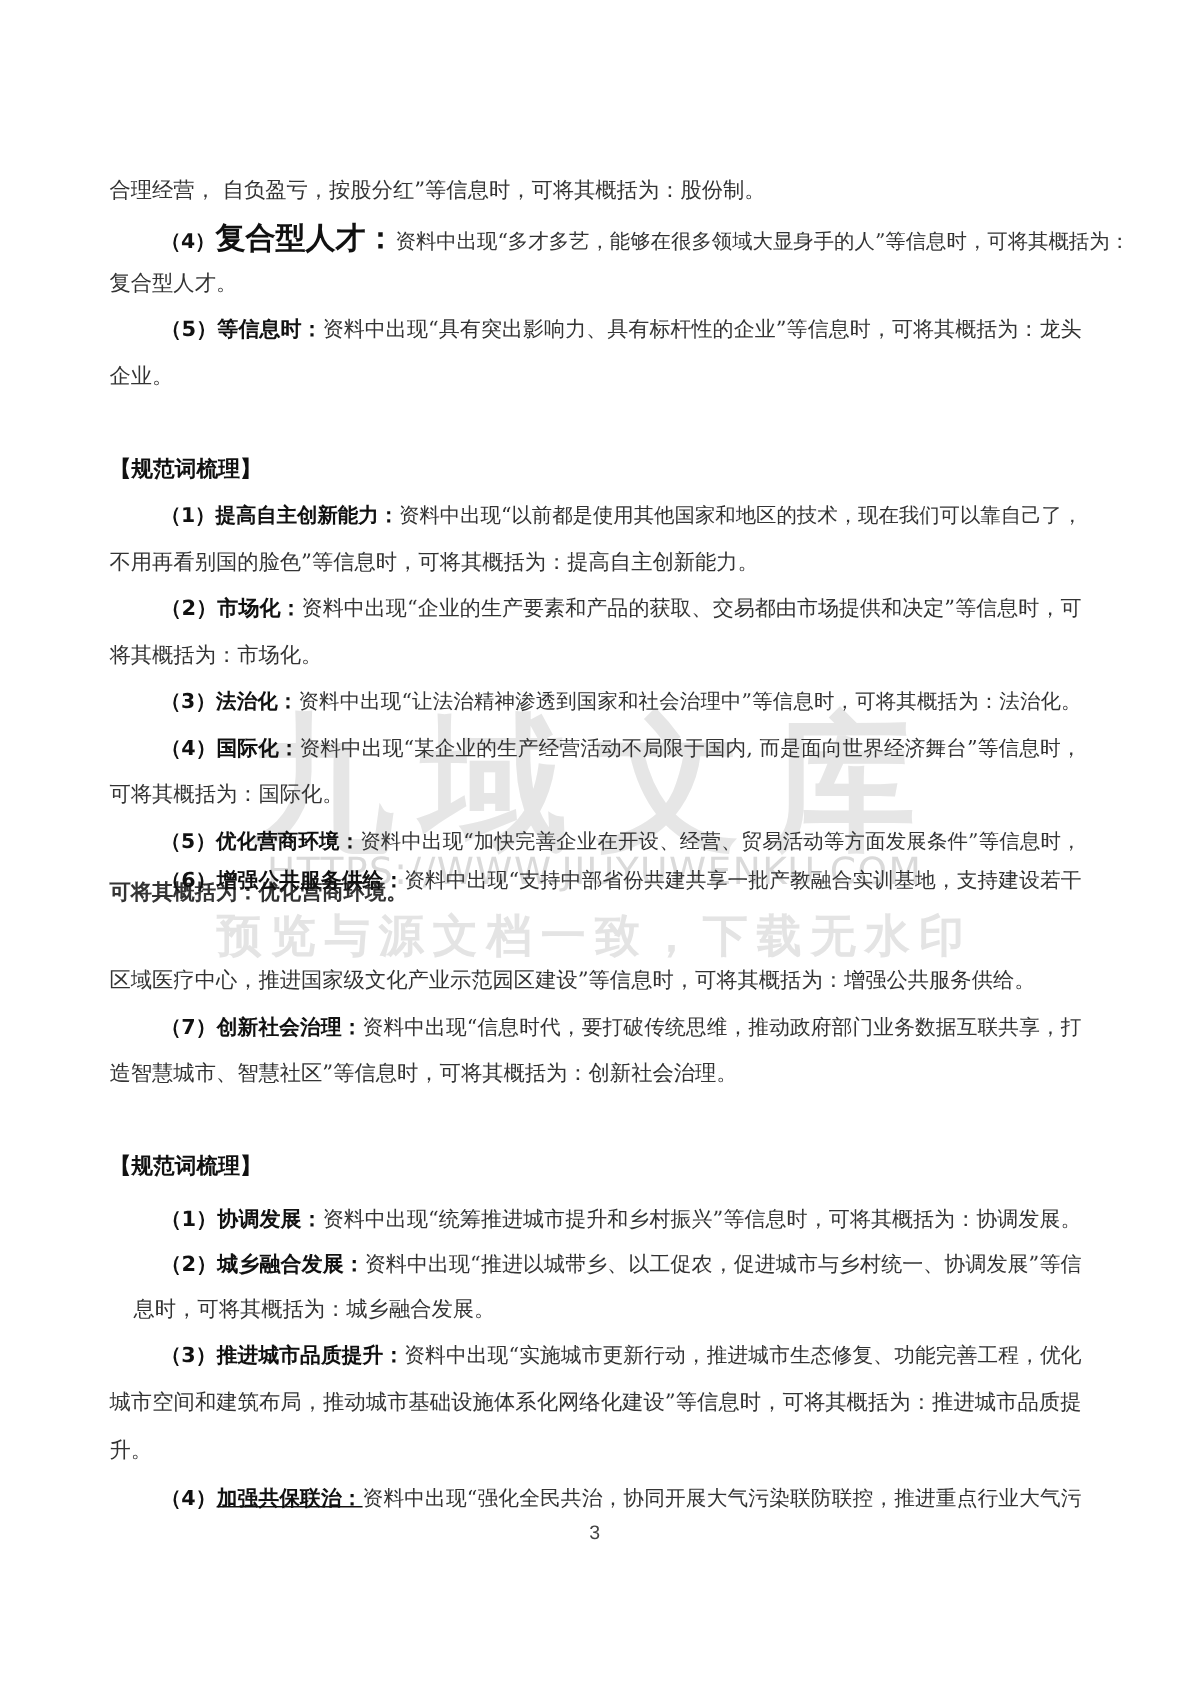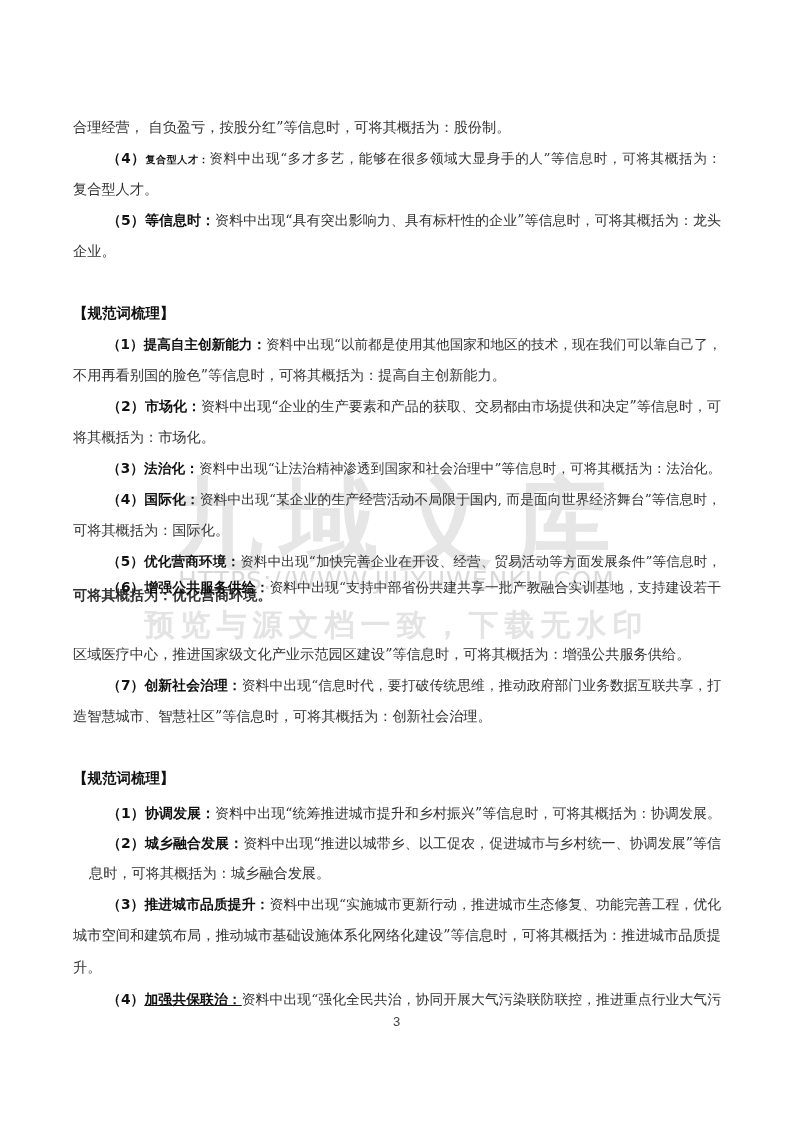--- a/index.html
+++ b/index.html
@@ -24,21 +24,21 @@
 </head>
 <body>
 
 <div class="page">
   <div class="watermark wm-big">九域文库</div>
   <div class="watermark wm-url">HTTPS://WWW.JIUYUWENKU.COM</div>
   <div class="watermark wm-note">预览与源文档一致，下载无水印</div>
 
   <div class="content" id="content">
       <div class="line last" style="top: 116px;">合理经营， 自负盈亏，按股分红”等信息时，可将其概括为：股份制。</div>
-      <div class="line indent" style="top: 147px; font-size: 13.6px;"><span class="term" style="font-size: 13.6px;">（4）</span><span class="term" style="font-size: 10px;">复合型人才：</span><span style="font-size: 13.6px;">资料中出现“多才多艺，能够在很多领域大显身手的人”等信息时，可将其概括为：</span></div>
+      <div class="line indent" style="top: 147px; font-size: 13.6px;"><span class="term" style="font-size: 13.6px;">（4）</span><span class="term" style="font-size: 20px;">复合型人才：</span><span style="font-size: 13.6px;">资料中出现“多才多艺，能够在很多领域大显身手的人”等信息时，可将其概括为：</span></div>
       <div class="line last" style="top: 178px;">复合型人才。</div>
       <div class="line indent" style="top: 209px; font-size: 14px;"><span class="term" style="font-size: 14px;">（5）</span><span class="term" style="font-size: 14px;">等信息时：</span><span style="font-size: 14px;">资料中出现“具有突出影响力、具有标杆性的企业”等信息时，可将其概括为：龙头</span></div>
       <div class="line last" style="top: 240px;">企业。</div>
       <div class="line heading" style="top: 302px;">【规范词梳理】</div>
       <div class="line indent" style="top: 333px; font-size: 13.6px;"><span class="term" style="font-size: 13.6px;">（1）</span><span class="term" style="font-size: 13.6px;">提高自主创新能力：</span><span style="font-size: 13.6px;">资料中出现“以前都是使用其他国家和地区的技术，现在我们可以靠自己了，</span></div>
       <div class="line last" style="top: 364px;">不用再看别国的脸色”等信息时，可将其概括为：提高自主创新能力。</div>
       <div class="line indent" style="top: 395px; font-size: 14px;"><span class="term" style="font-size: 14px;">（2）</span><span class="term" style="font-size: 14px;">市场化：</span><span style="font-size: 14px;">资料中出现“企业的生产要素和产品的获取、交易都由市场提供和决定”等信息时，可</span></div>
       <div class="line last" style="top: 426px;">将其概括为：市场化。</div>
       <div class="line indent" style="top: 457px; font-size: 13.6px;"><span class="term" style="font-size: 13.6px;">（3）</span><span class="term" style="font-size: 13.6px;">法治化：</span><span style="font-size: 13.6px;">资料中出现“让法治精神渗透到国家和社会治理中”等信息时，可将其概括为：法治化。</span></div>
       <div class="line indent" style="top: 488px; font-size: 13.8px;"><span class="term" style="font-size: 13.8px;">（4）</span><span class="term" style="font-size: 13.8px;">国际化：</span><span style="font-size: 13.8px;">资料中出现“某企业的生产经营活动不局限于国内, 而是面向世界经济舞台”等信息时，</span></div>

